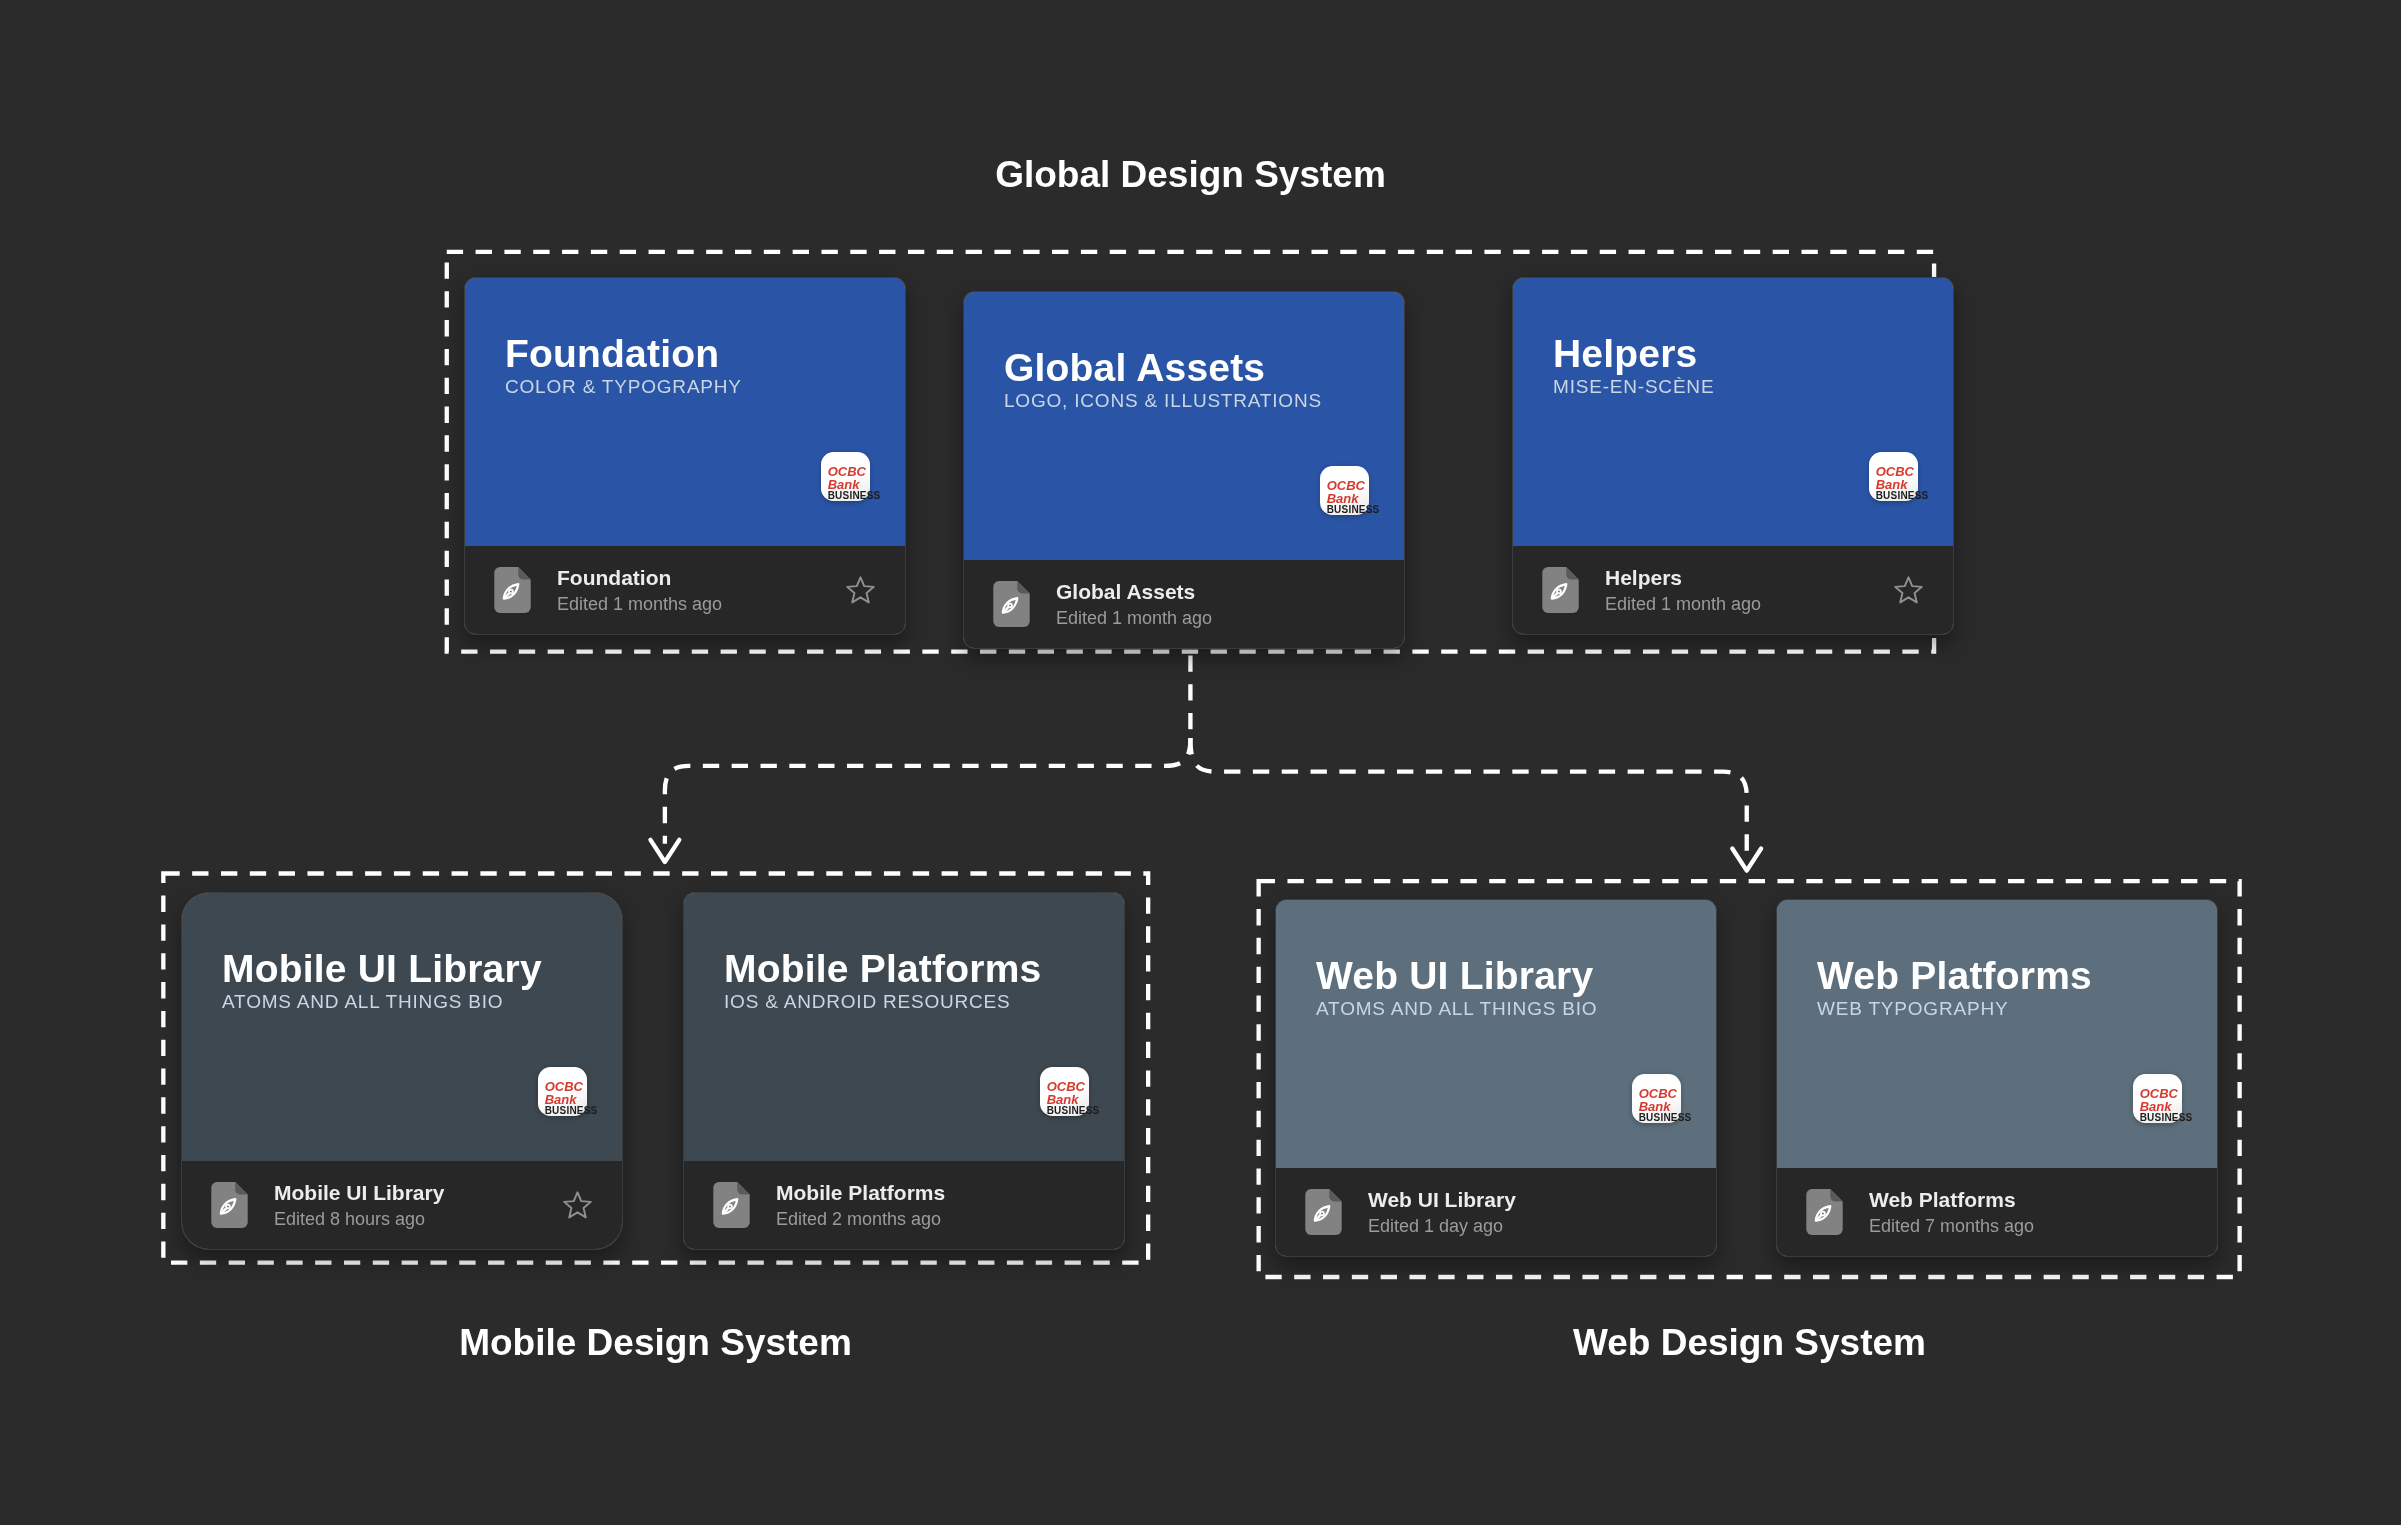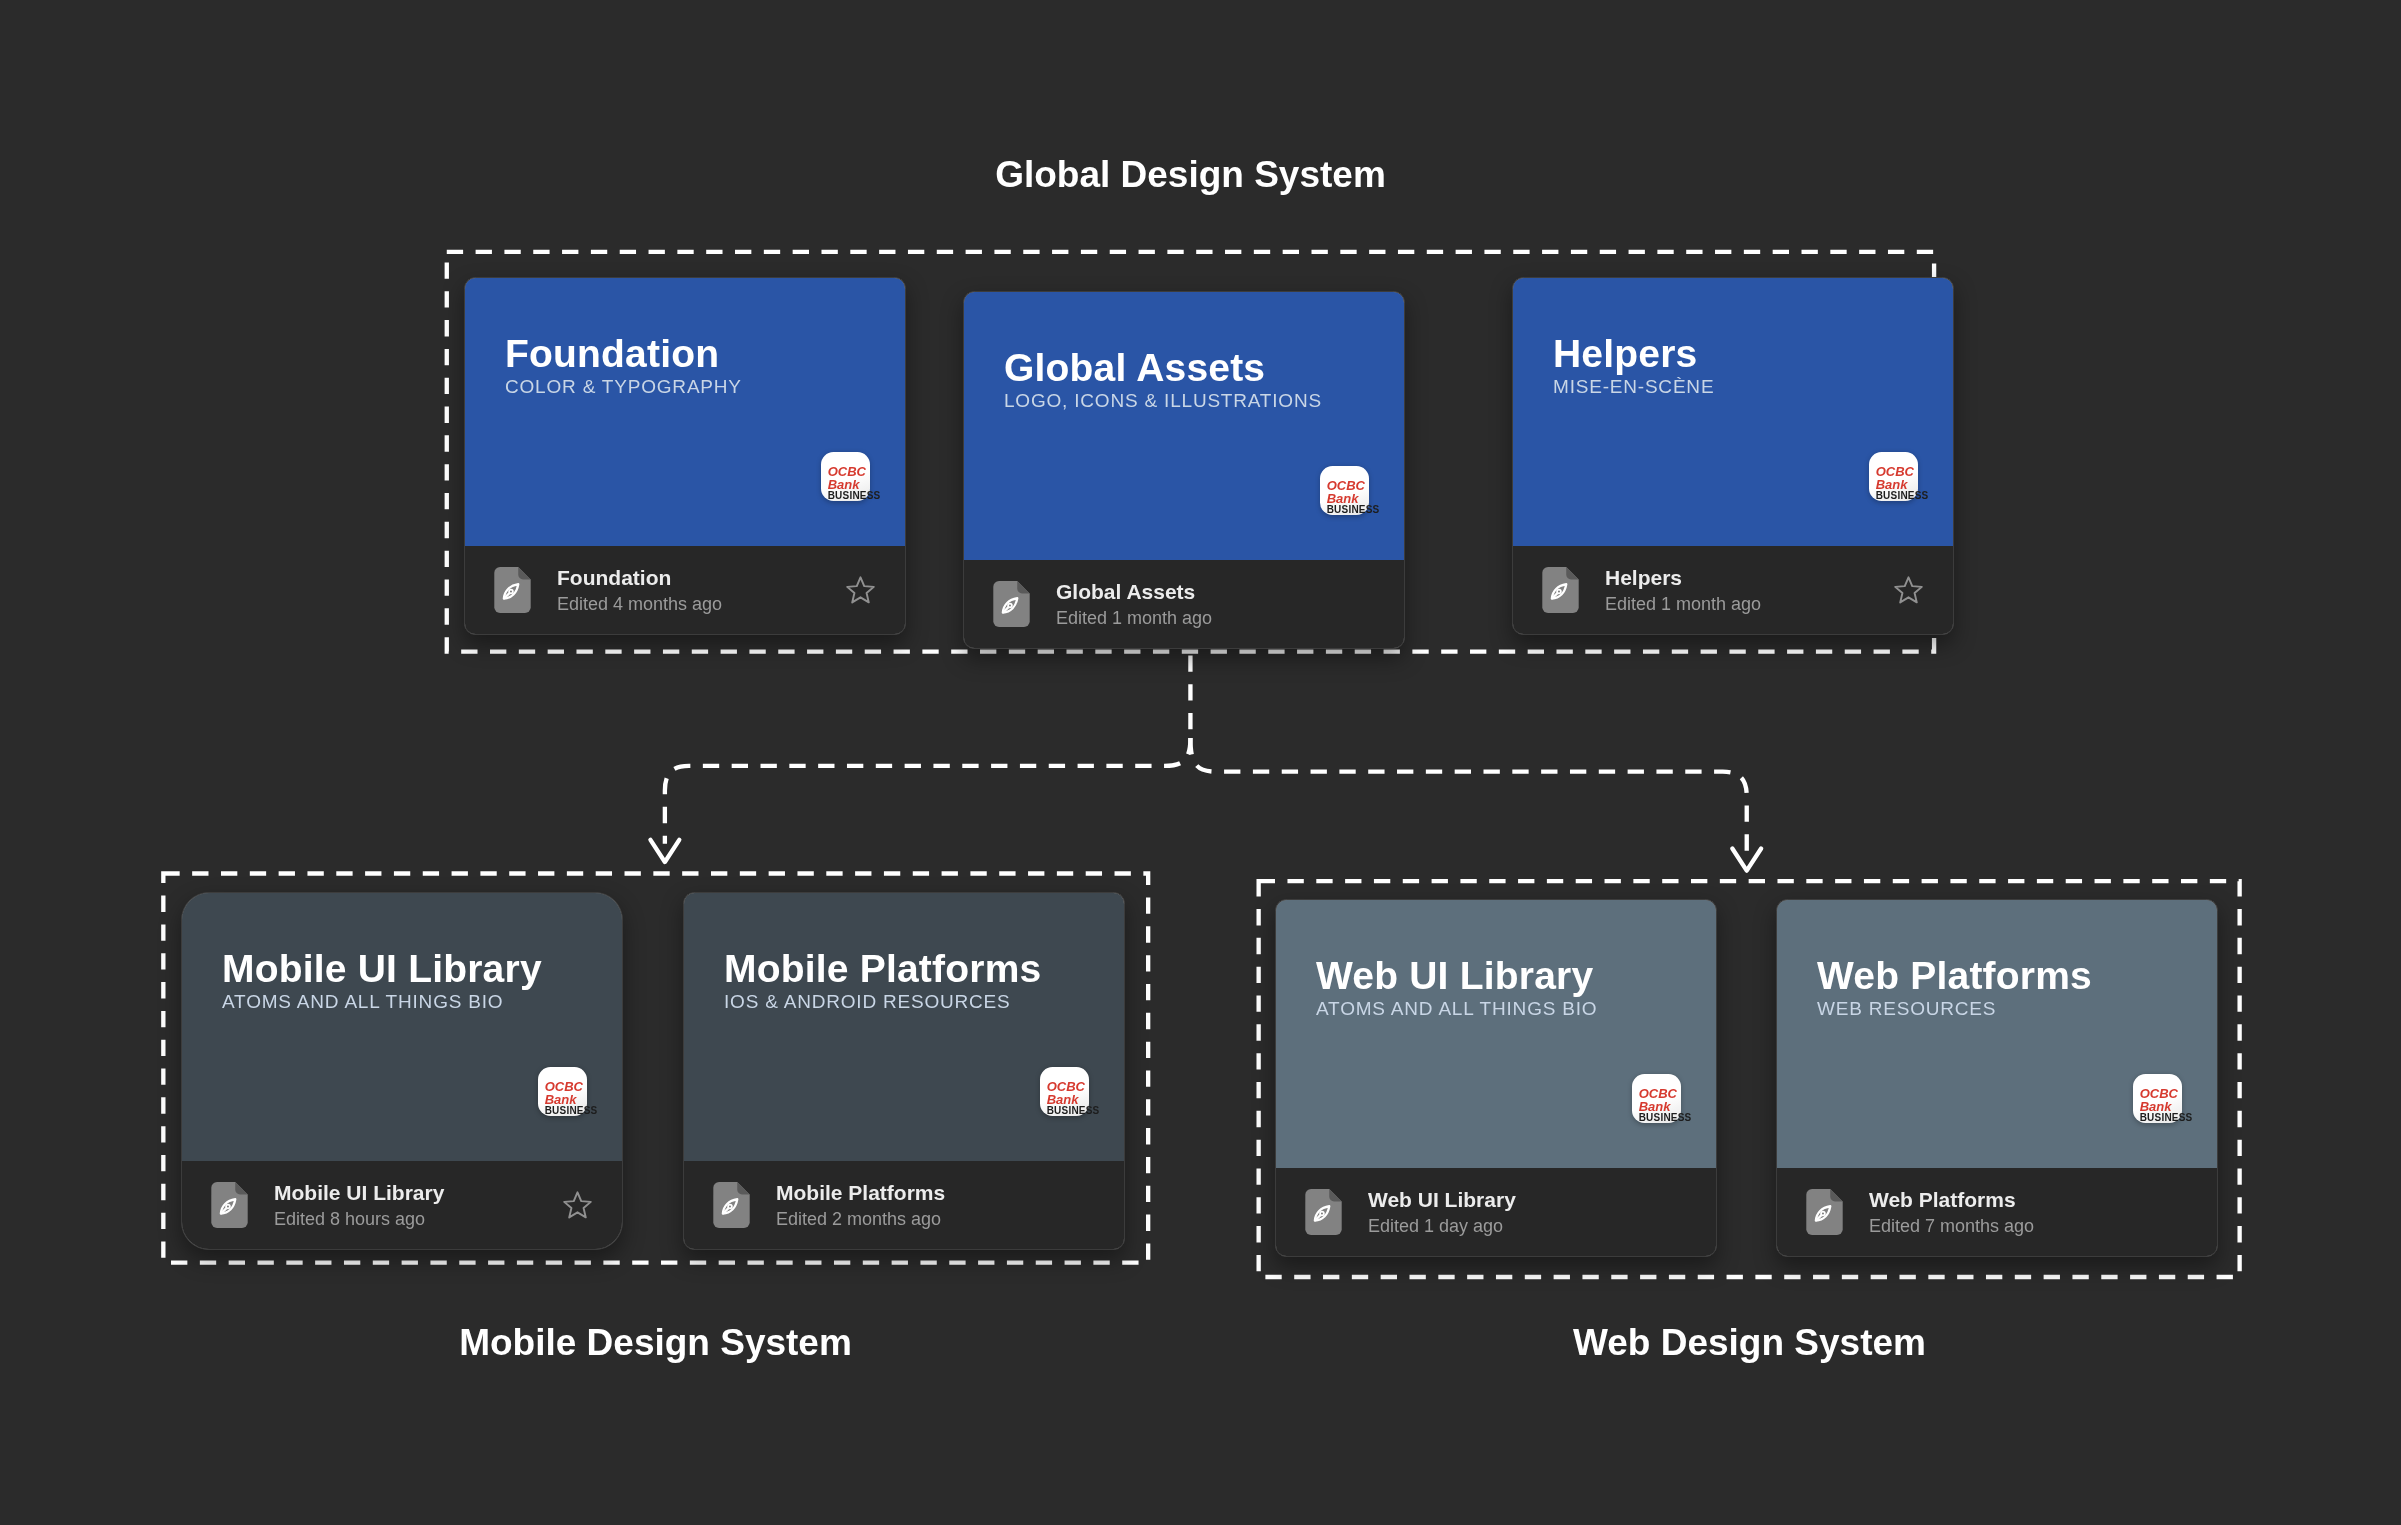--- a/index.html
+++ b/index.html
@@ -81,21 +81,21 @@
   <div class="card-footer">
     <svg class="file-icon" viewBox="0 0 38 48">
       <path d="M6 0h19l13 13v29a6 6 0 0 1-6 6H6a6 6 0 0 1-6-6V6a6 6 0 0 1 6-6z" fill="#828282"></path>
       <path d="M25 0l13 13h-8a5 5 0 0 1-5-5z" fill="#5a5a5a"></path>
       <path d="M10 33c.6-8 6.2-13.6 15-15-1.4 8.8-7 14.4-15 15z" fill="none" stroke="#ffffff" stroke-width="2.4" stroke-linejoin="round"></path>
       <circle cx="17.4" cy="25.6" r="2" fill="none" stroke="#ffffff" stroke-width="1.8"></circle>
       <path d="M10 33l5.8-5.8" stroke="#ffffff" stroke-width="2.4"></path>
     </svg>
     <div class="file-meta">
       <div class="file-name">Foundation</div>
-      <div class="file-edited">Edited 4 months ago</div>
+      <div class="file-edited">Edited 1 months ago</div>
     </div>
     <svg class="star" viewBox="0 0 24 24">
       <path d="M12 1.8 L14.9 8.6 L22.3 9.2 L16.7 14 L18.4 21.2 L12 17.3 L5.6 21.2 L7.3 14 L1.7 9.2 L9.1 8.6 Z" fill="none" stroke="#909090" stroke-width="1.5" stroke-linejoin="round"></path>
     </svg>
   </div>
 </div>
 
 <div class="card" style="left:963px;top:291px;">
   <div class="thumb" style="background: rgb(42, 85, 166);">
     <div class="thumb-title">Global Assets</div>
@@ -227,21 +227,21 @@
     </div>
     <svg class="star" viewBox="0 0 24 24" style="visibility: hidden;">
       <path d="M12 1.8 L14.9 8.6 L22.3 9.2 L16.7 14 L18.4 21.2 L12 17.3 L5.6 21.2 L7.3 14 L1.7 9.2 L9.1 8.6 Z" fill="none" stroke="#909090" stroke-width="1.5" stroke-linejoin="round"></path>
     </svg>
   </div>
 </div>
 
 <div class="card" style="left:1776px;top:899px;">
   <div class="thumb" style="background: rgb(93, 111, 124);">
     <div class="thumb-title">Web Platforms</div>
-    <div class="thumb-subtitle">WEB RESOURCES</div>
+    <div class="thumb-subtitle">WEB TYPOGRAPHY</div>
     <div class="badge">
       <span class="badge-line1">OCBC Bank</span>
       <span class="badge-line2">BUSINESS</span>
     </div>
   </div>
   <div class="card-footer">
     <svg class="file-icon" viewBox="0 0 38 48">
       <path d="M6 0h19l13 13v29a6 6 0 0 1-6 6H6a6 6 0 0 1-6-6V6a6 6 0 0 1 6-6z" fill="#828282"></path>
       <path d="M25 0l13 13h-8a5 5 0 0 1-5-5z" fill="#5a5a5a"></path>
       <path d="M10 33c.6-8 6.2-13.6 15-15-1.4 8.8-7 14.4-15 15z" fill="none" stroke="#ffffff" stroke-width="2.4" stroke-linejoin="round"></path>

